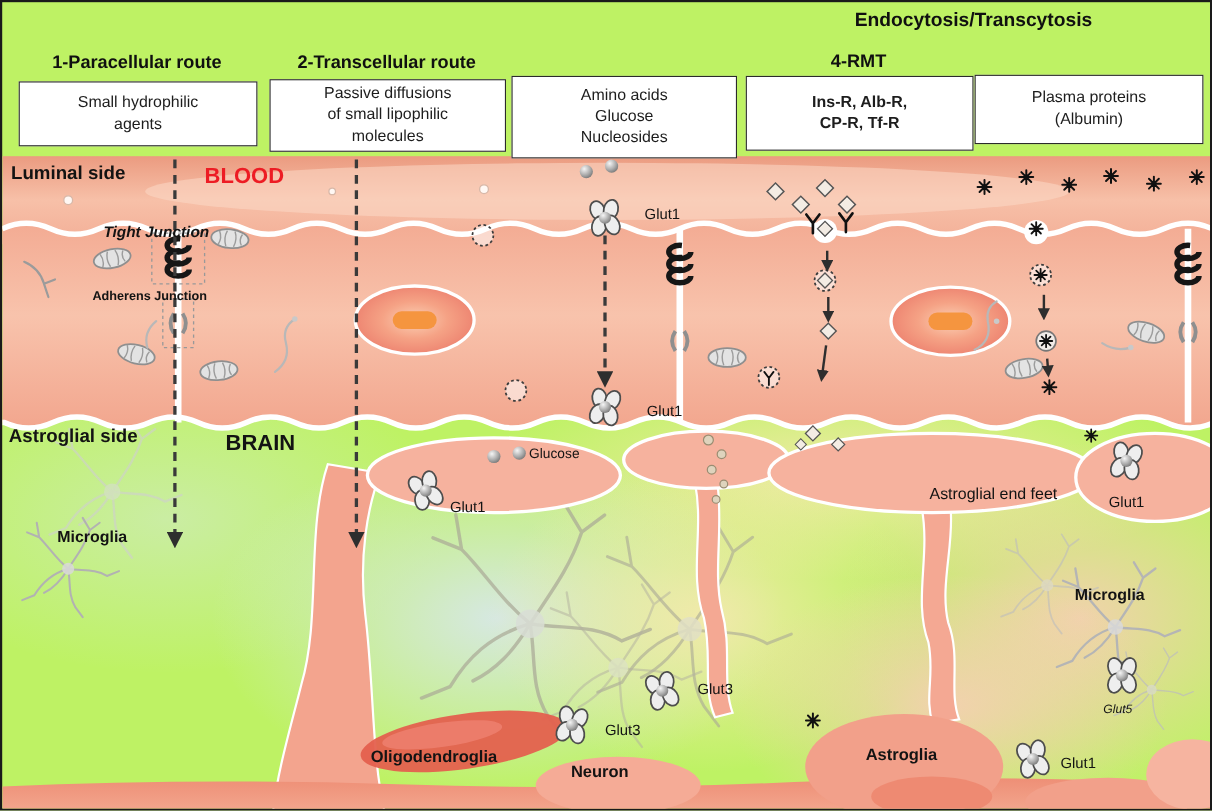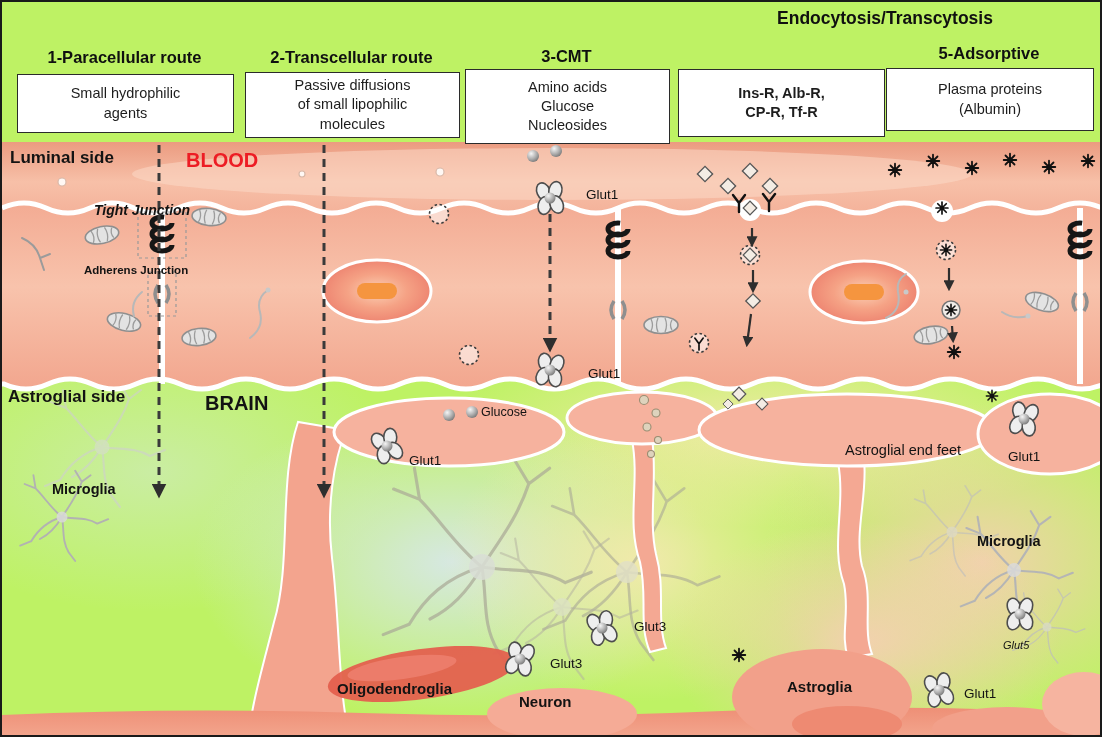--- a/index.html
+++ b/index.html
@@ -309,22 +309,21 @@
       <path d="M157,143 L157,492" marker-end="url(#ah)"></path>
       <path d="M322,143 L322,492" marker-end="url(#ah)"></path>
       <path d="M548,212 L548,346" marker-end="url(#ah)"></path>
     </g>
   </svg>
 
   <div class="fig-title" style="left:676px;top:6px;width:414px;">Endocytosis/Transcytosis</div>
 
   <div class="route-heading" style="left:15px;top:46px;width:215px;">1-Paracellular route</div>
   <div class="route-heading" style="left:243px;top:46px;width:213px;">2-Transcellular route</div>
-  <div class="route-heading" style="left:463px;top:45px;width:203px;">3-CMT</div>
-  <div class="route-heading" style="left:884px;top:42px;width:206px;">5-Adsorptive</div>
+  <div class="route-heading" style="left:676px;top:45px;width:205px;">4-RMT</div>
 
   <div class="route-box" style="left:15px;top:72px;width:215px;height:57px;">Small hydrophilic
 agents</div>
   <div class="route-box" style="left:243px;top:70px;width:213px;height:64px;">Passive diffusions
 of small lipophilic
 molecules</div>
   <div class="route-box" style="left:463px;top:67px;width:203px;height:73px;">Amino acids
 Glucose
 Nucleosides</div>
   <div class="route-box" style="left:676px;top:67px;width:205px;height:66px;font-weight:bold;">Ins-R, Alb-R,

